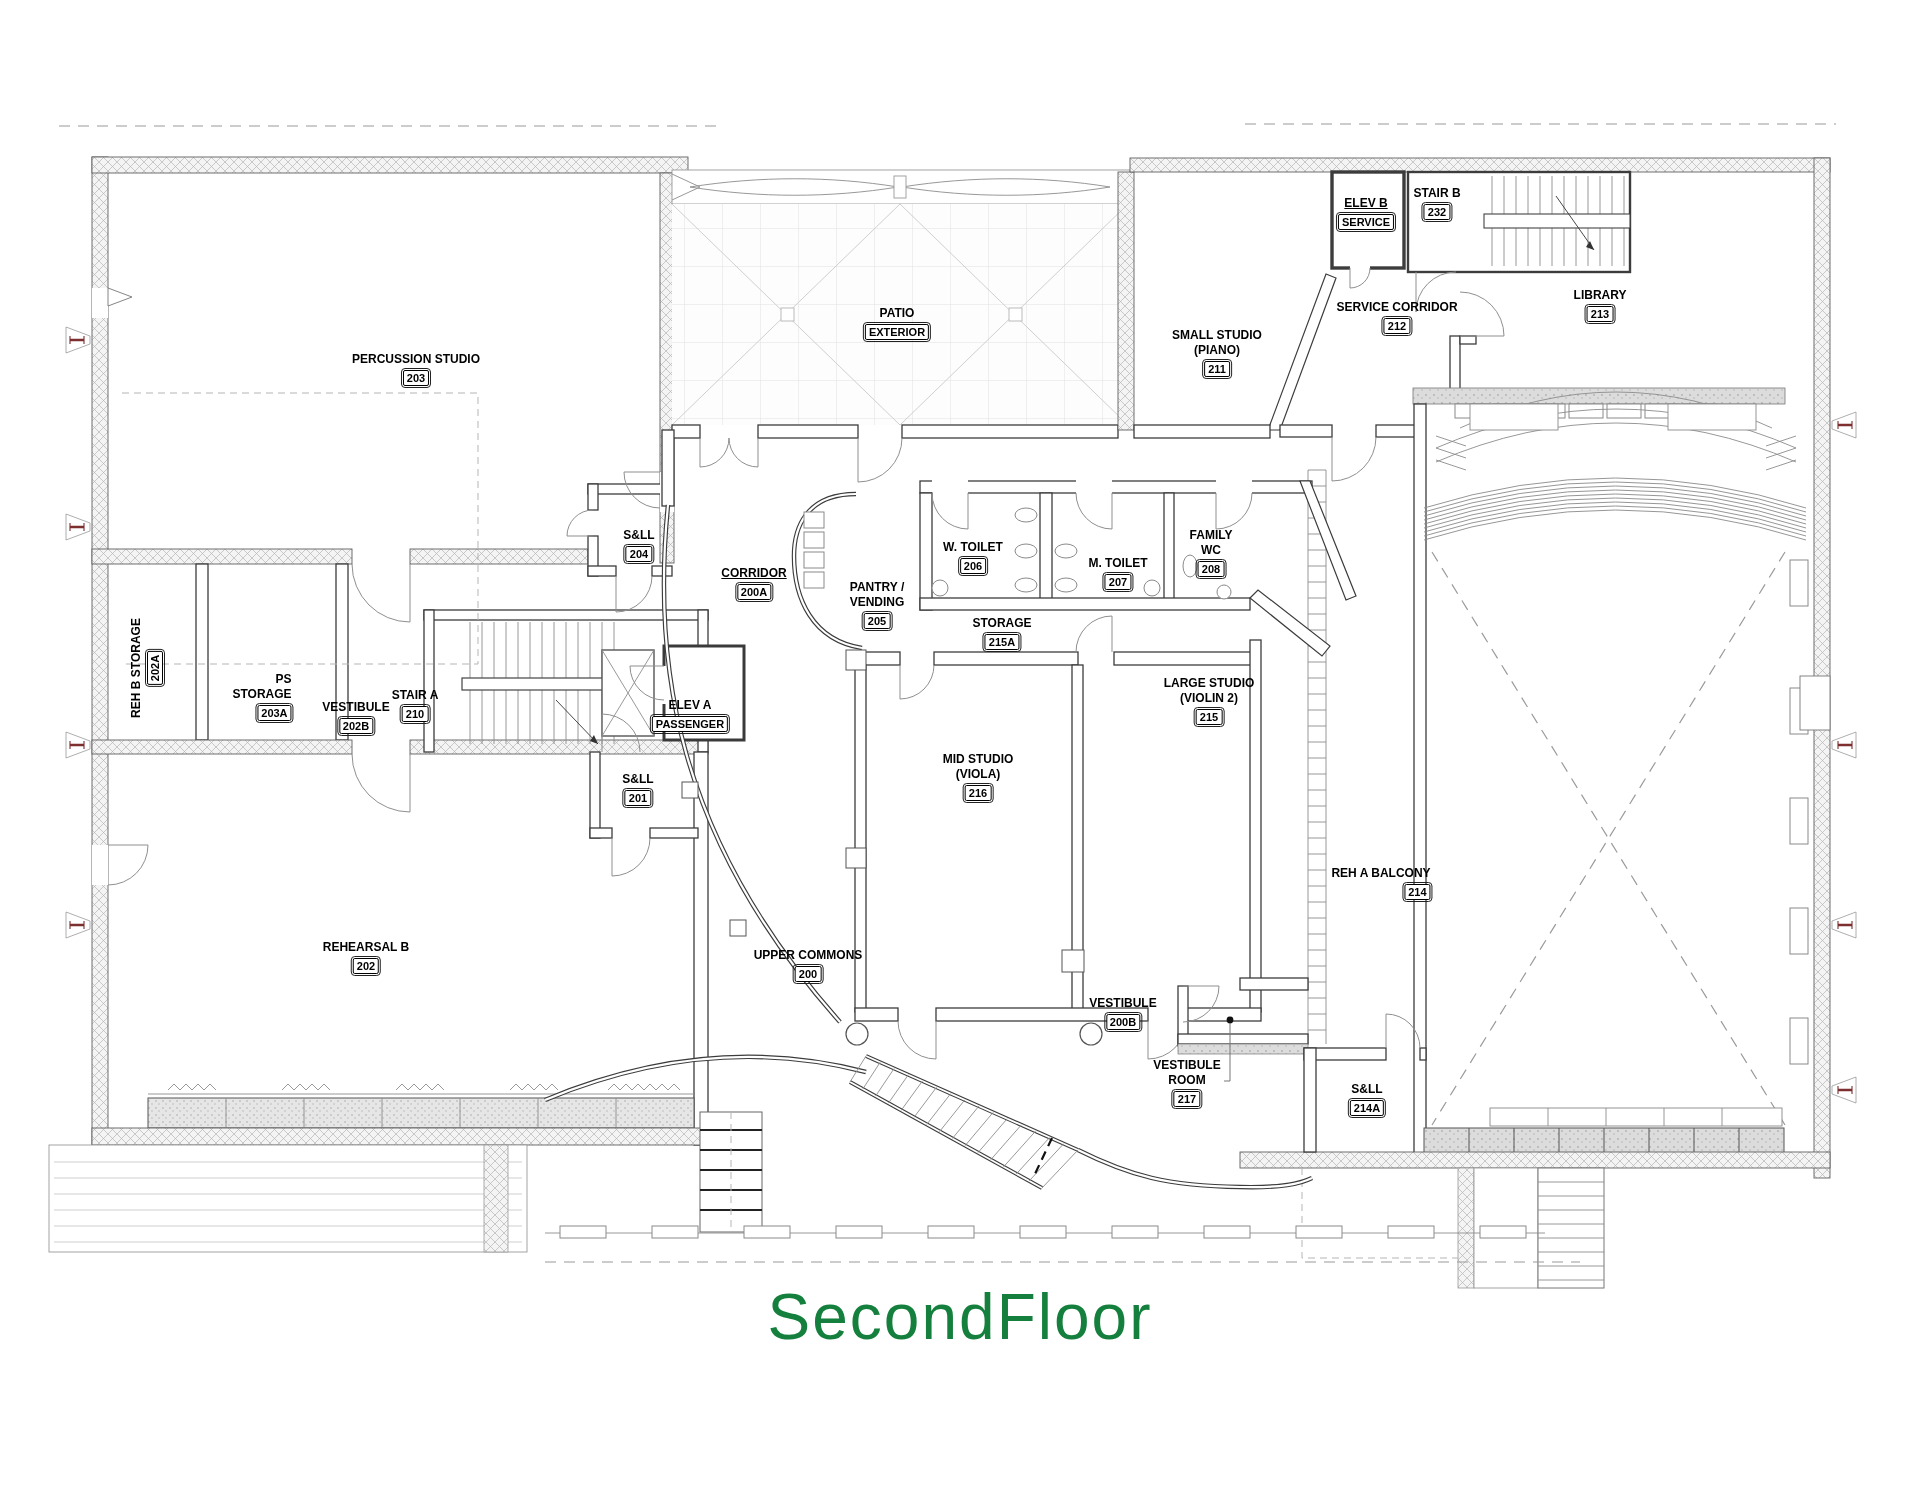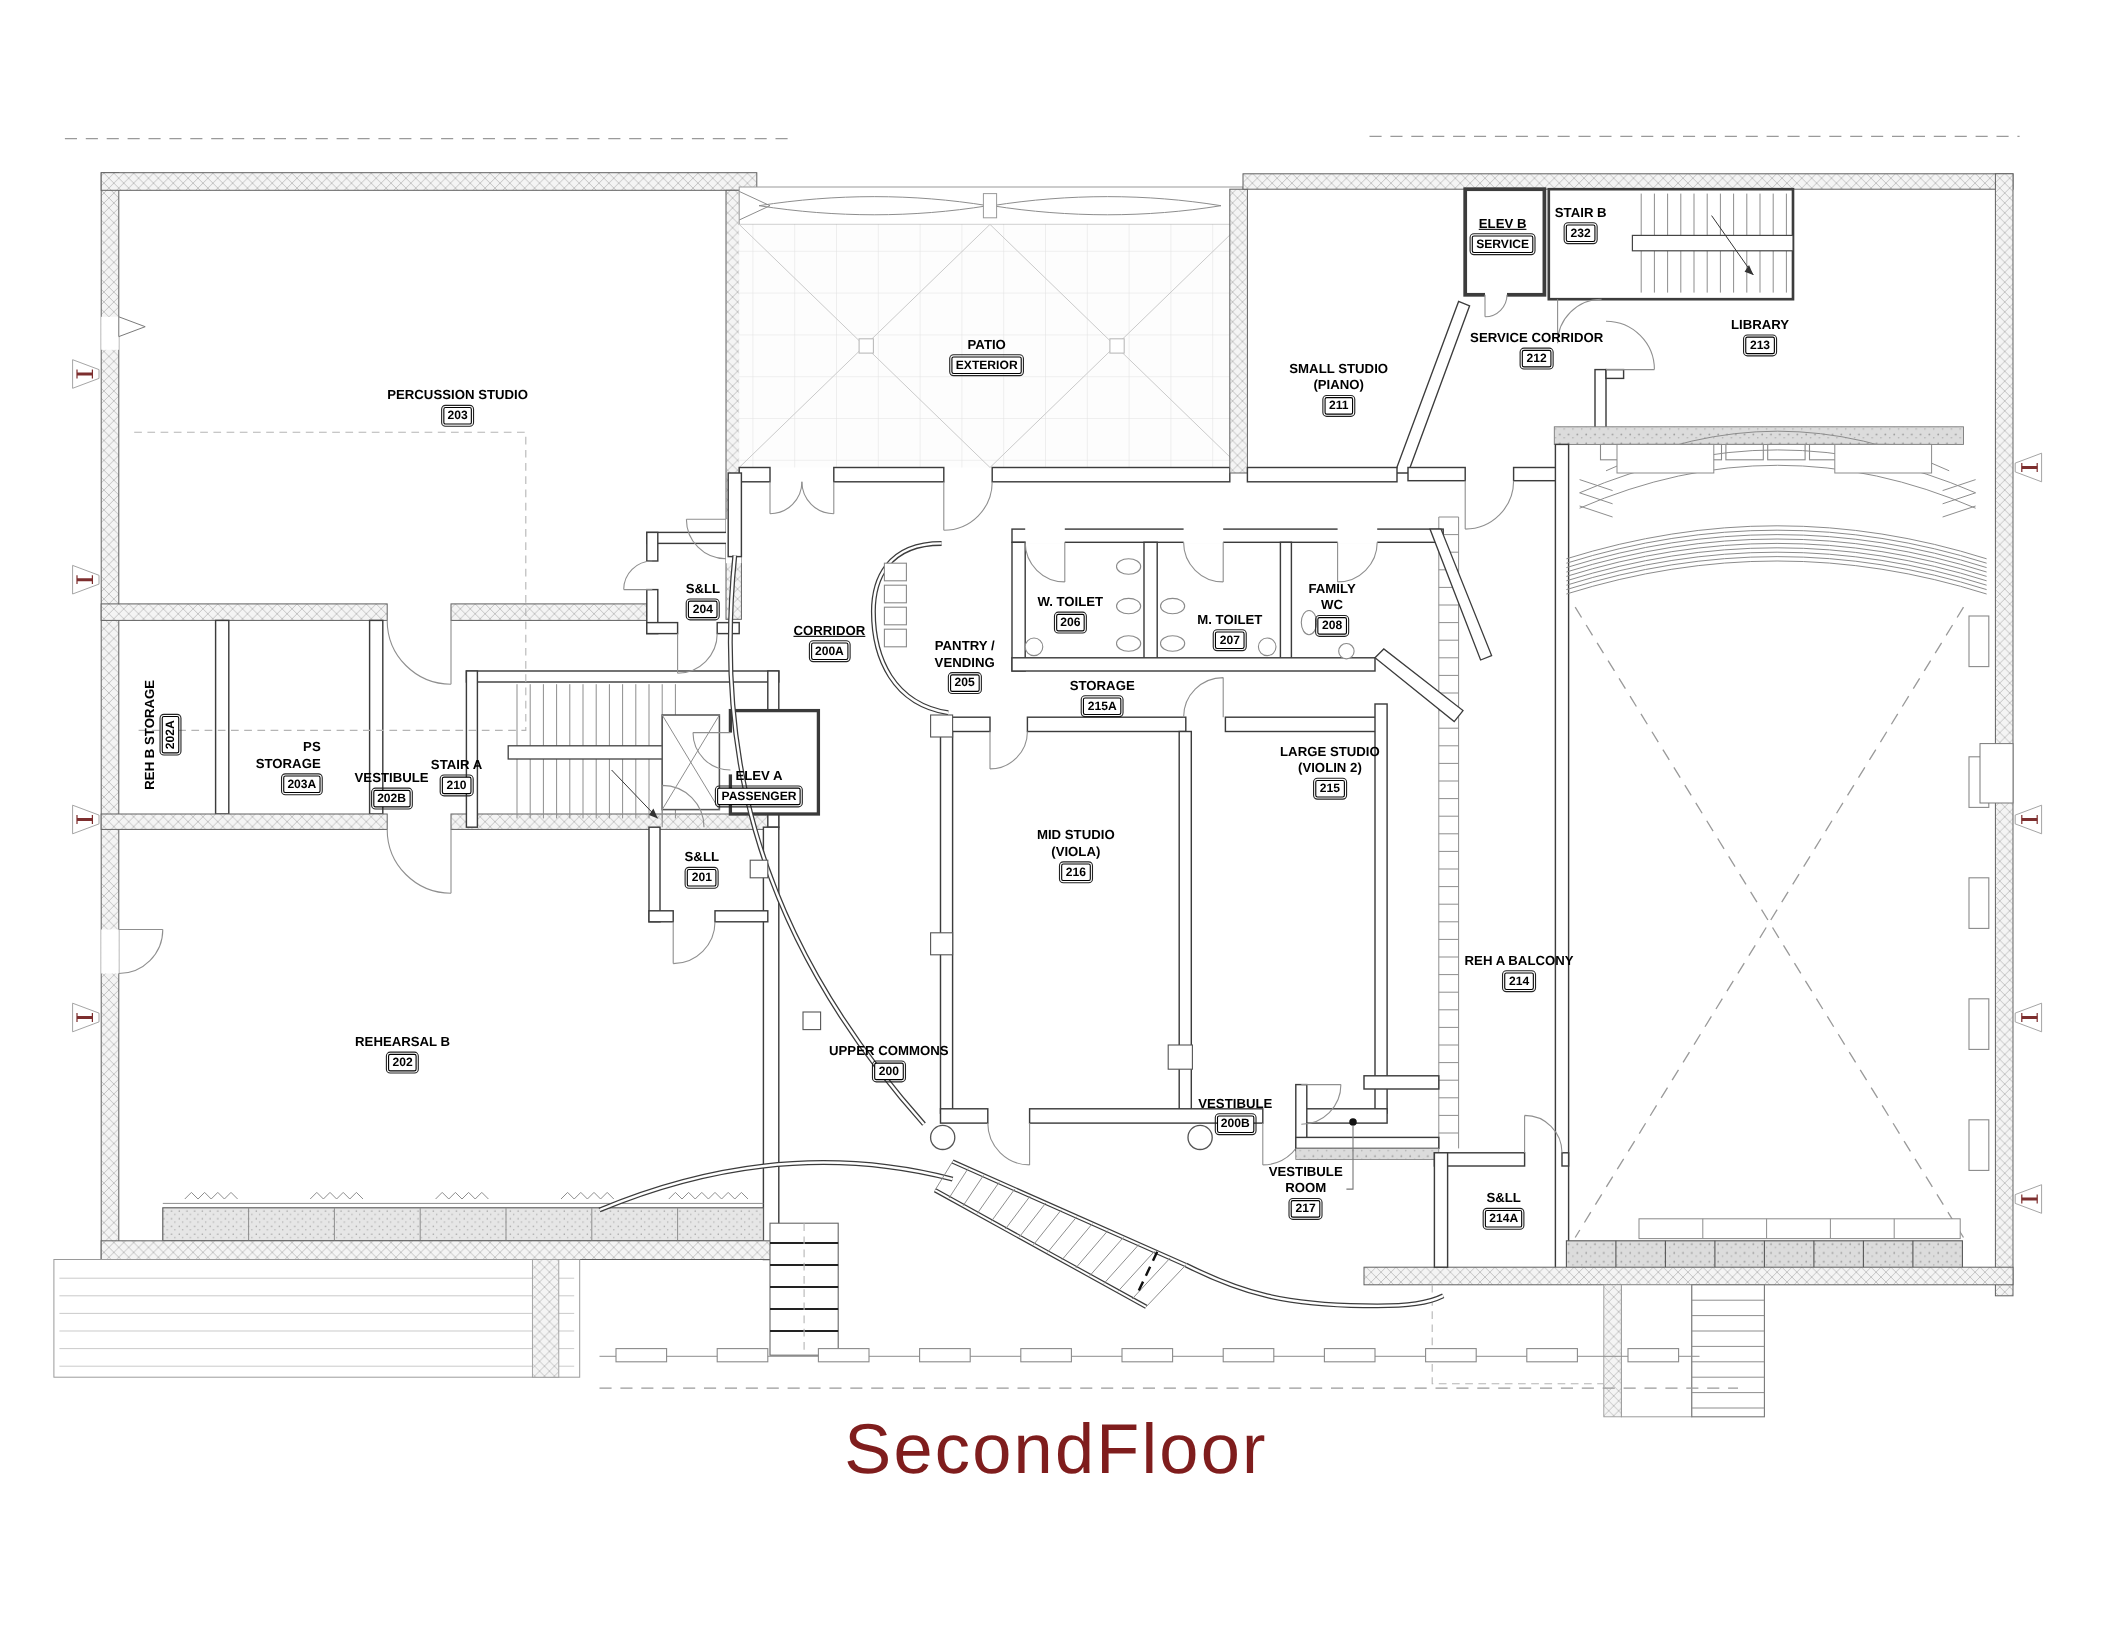--- a/index.html
+++ b/index.html
@@ -7,21 +7,21 @@
           font-family:"Liberation Sans",sans-serif;}
   #plan-svg{position:absolute;left:0;top:0;}
   
   .rlabel{position:absolute;transform:translateX(-50%);text-align:center;color:#000;
           font:bold 12px/1.25 "Liberation Sans",sans-serif;white-space:pre-line;z-index:5;}
   .rlabel.vert{transform:translate(-50%,-50%) rotate(-90deg);}
   .rnum{display:inline-block;margin-top:3px;padding:0 3px;border:1.3px solid #000;border-radius:2px;
         outline:0.8px solid #222;outline-offset:1.5px;font:bold 11px/14px "Liberation Sans",sans-serif;
         background:#fff;}
   .plan-title{position:absolute;left:0;top:1282px;width:100%;text-align:center;
-              font:400 64px/1.1 "Liberation Sans",sans-serif;letter-spacing:2px;color:#7f1d1d;}
+              font:400 64px/1.1 "Liberation Sans",sans-serif;letter-spacing:2px;color:#15803d;}
   
   .hw{fill:url(#hx);stroke:#5f5f5f;stroke-width:0.9;}
   .iw{fill:#fff;stroke:#3c3c3c;stroke-width:1.3;}
   .thin{stroke:#8c8c8c;stroke-width:0.9;fill:none;}
   .vthin{stroke:#c9c9c9;stroke-width:0.9;fill:none;}
   .door{stroke:#8f8f8f;stroke-width:1;fill:none;}
   .dash{stroke:#9a9a9a;stroke-width:1.2;stroke-dasharray:11 8;fill:none;}
   .dashf{stroke:#b5b5b5;stroke-width:1;stroke-dasharray:7 5;fill:none;}
   .curvew{stroke:#3c3c3c;stroke-width:4.5;fill:none;}
   .curvec{stroke:#fff;stroke-width:2.2;fill:none;}
@@ -415,21 +415,21 @@
       <div class="rlabel" style="left: 973px; top: 540px;"><div>W. TOILET</div><div><span class="rnum">206</span></div></div>
       <div class="rlabel" style="left: 1118px; top: 556px;"><div>M. TOILET</div><div><span class="rnum">207</span></div></div>
       <div class="rlabel" style="left: 1211px; top: 528px;"><div>FAMILY
 WC</div><div><span class="rnum">208</span></div></div>
       <div class="rlabel" style="left: 1002px; top: 616px;"><div>STORAGE</div><div><span class="rnum">215A</span></div></div>
       <div class="rlabel" style="left: 638px; top: 772px;"><div>S&amp;LL</div><div><span class="rnum">201</span></div></div>
       <div class="rlabel" style="left: 978px; top: 752px;"><div>MID STUDIO
 (VIOLA)</div><div><span class="rnum">216</span></div></div>
       <div class="rlabel" style="left: 1209px; top: 676px;"><div>LARGE STUDIO
 (VIOLIN 2)</div><div><span class="rnum">215</span></div></div>
-      <div class="rlabel" style="left: 1381px; top: 866px;"><div>REH A BALCONY</div><div><span class="rnum">214</span></div></div>
+      <div class="rlabel" style="left: 1381px; top: 866px; text-align: right;"><div>REH A BALCONY</div><div><span class="rnum">214</span></div></div>
       <div class="rlabel" style="left: 366px; top: 940px;"><div>REHEARSAL B</div><div><span class="rnum">202</span></div></div>
       <div class="rlabel" style="left: 808px; top: 948px;"><div>UPPER COMMONS</div><div><span class="rnum">200</span></div></div>
       <div class="rlabel" style="left: 1123px; top: 996px;"><div>VESTIBULE</div><div><span class="rnum">200B</span></div></div>
       <div class="rlabel" style="left: 1187px; top: 1058px;"><div>VESTIBULE
 ROOM</div><div><span class="rnum">217</span></div></div>
       <div class="rlabel" style="left: 1367px; top: 1082px;"><div>S&amp;LL</div><div><span class="rnum">214A</span></div></div>
     </div>
 
 <div class="plan-title">SecondFloor</div>
 

